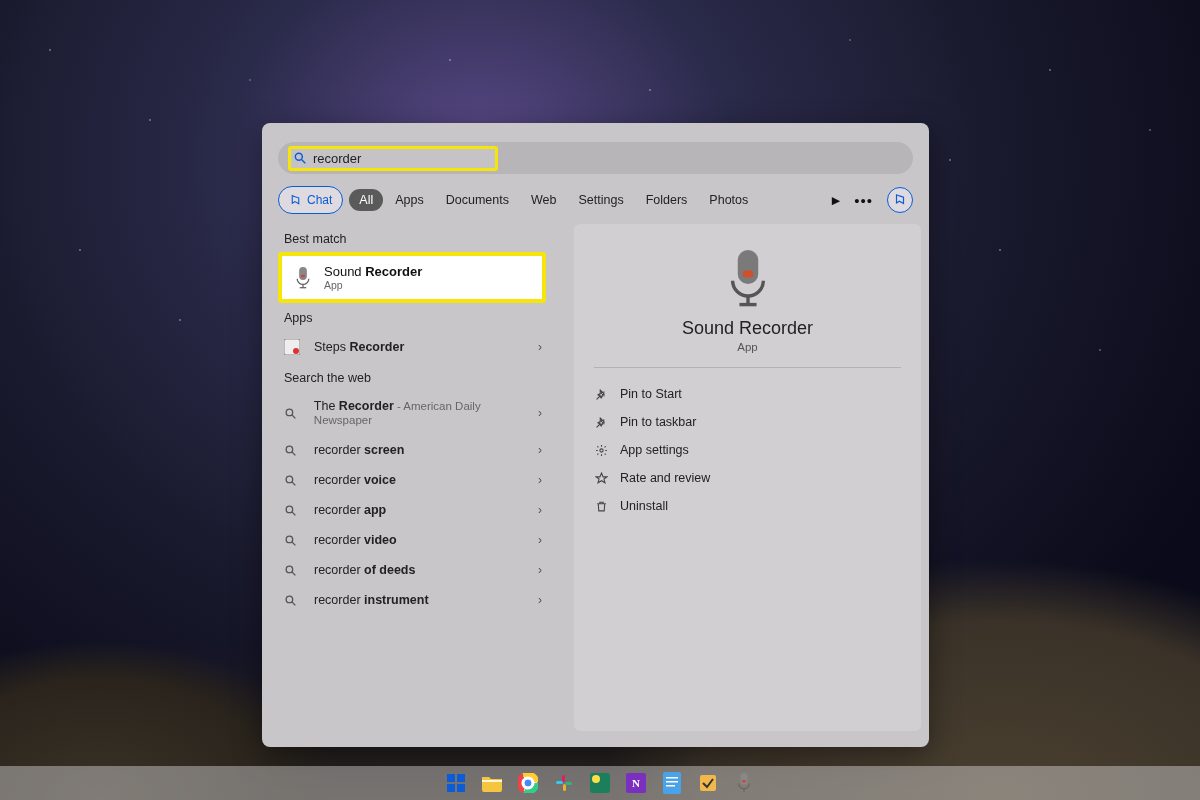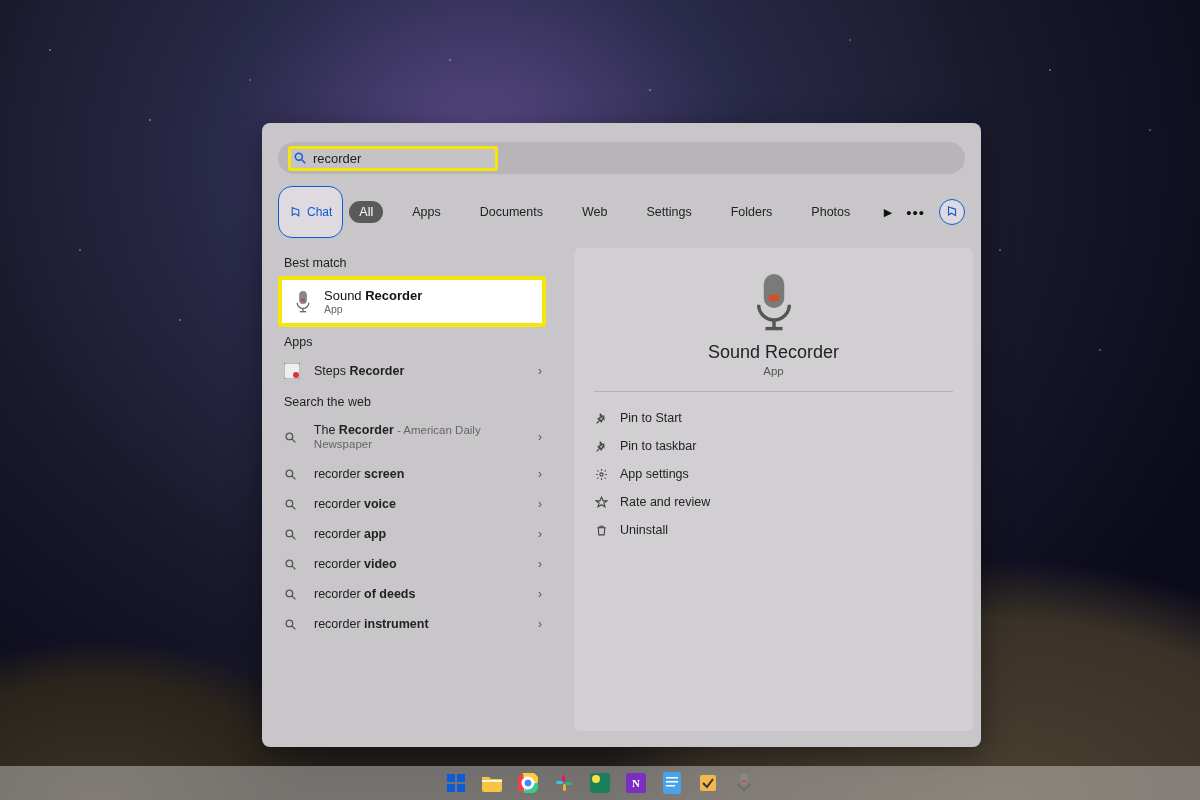--- a/index.html
+++ b/index.html
@@ -36,21 +36,21 @@
   .rocks {
     position: absolute; bottom: 0; left: 0; right: 0; height: 380px;
     background:
       radial-gradient(ellipse 300px 200px at 100px 380px, #3a3228 0%, #2a241c 60%, transparent 80%),
       radial-gradient(ellipse 500px 300px at 1000px 380px, #4a4030 0%, #3a3228 60%, transparent 80%),
       linear-gradient(to top, #2a241c 0%, transparent 40%);
   }
   .search-panel {
     position: absolute;
     left: 262px; top: 123px;
-    width: 719px; height: 624px;
+    width: 667px; height: 624px;
     background: #c9c6ca;
     border-radius: 8px;
     box-shadow: 0 8px 30px rgba(0,0,0,0.4);
     display: flex; flex-direction: column;
   }
   .searchbar-wrap {
     padding: 19px 16px 0 16px;
   }
   .searchbar {
     background: #b8b5b9;
@@ -73,21 +73,21 @@
   }
   .search-icon { width: 14px; height: 14px; color: #0b5cd6; }
   .tabs {
     display: flex; align-items: center; gap: 6px;
     padding: 12px 16px 10px 16px;
     font-size: 13px;
   }
   .chat-pill {
     display: flex; align-items: center; gap: 5px;
     border: 1px solid #0b5cd6; color: #0b5cd6;
-    border-radius: 14px; padding: 18px 10px; background: #dedadf;
+    border-radius: 14px; padding: 6px 10px; background: #dedadf;
     font-size: 12px;
   }
   .tab {
     padding: 4px 10px; border-radius: 14px; color: #222; cursor: pointer;
     font-size: 12.5px;
   }
   .tab.active { background: #5a5a5a; color: #fff; }
   .tabs-right { margin-left: auto; display:flex; gap:14px; align-items:center; }
   .bing-orb {
     width: 26px; height: 26px; border-radius: 50%;
@@ -164,21 +164,21 @@
     </div>
   </div>
 
   <div class="tabs">
     <div class="chat-pill">
       <svg width="13" height="13" viewBox="0 0 24 24" fill="none" stroke="#0b5cd6" stroke-width="2">
           <path d="M6 3v14l5-3 7 4V7l-7-2z"></path>
         </svg>
       <span>Chat</span>
     </div>
-    <div id="tabs-container" style="display:flex;gap:19px;align-items:center;">
+    <div id="tabs-container" style="display:flex;gap:2px;align-items:center;">
         <div class="tab active">All</div>
         <div class="tab">Apps</div>
         <div class="tab">Documents</div>
         <div class="tab">Web</div>
         <div class="tab">Settings</div>
         <div class="tab">Folders</div>
         <div class="tab">Photos</div>
       </div>
     <div class="tabs-right">
       <span style="color:#111;font-size:11px;">▶</span>

